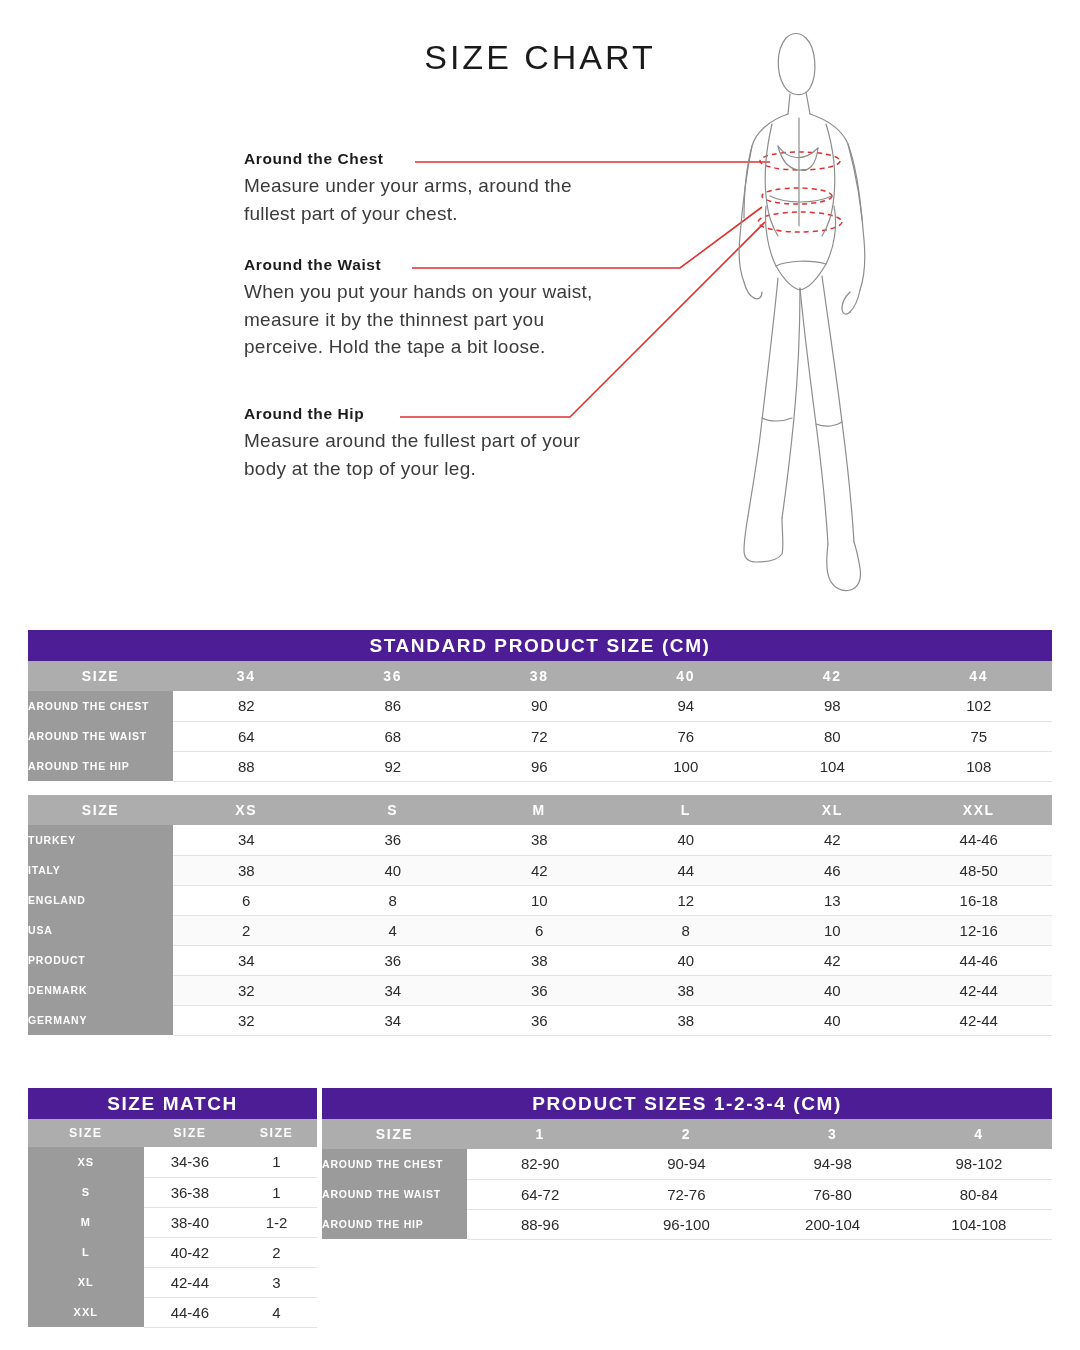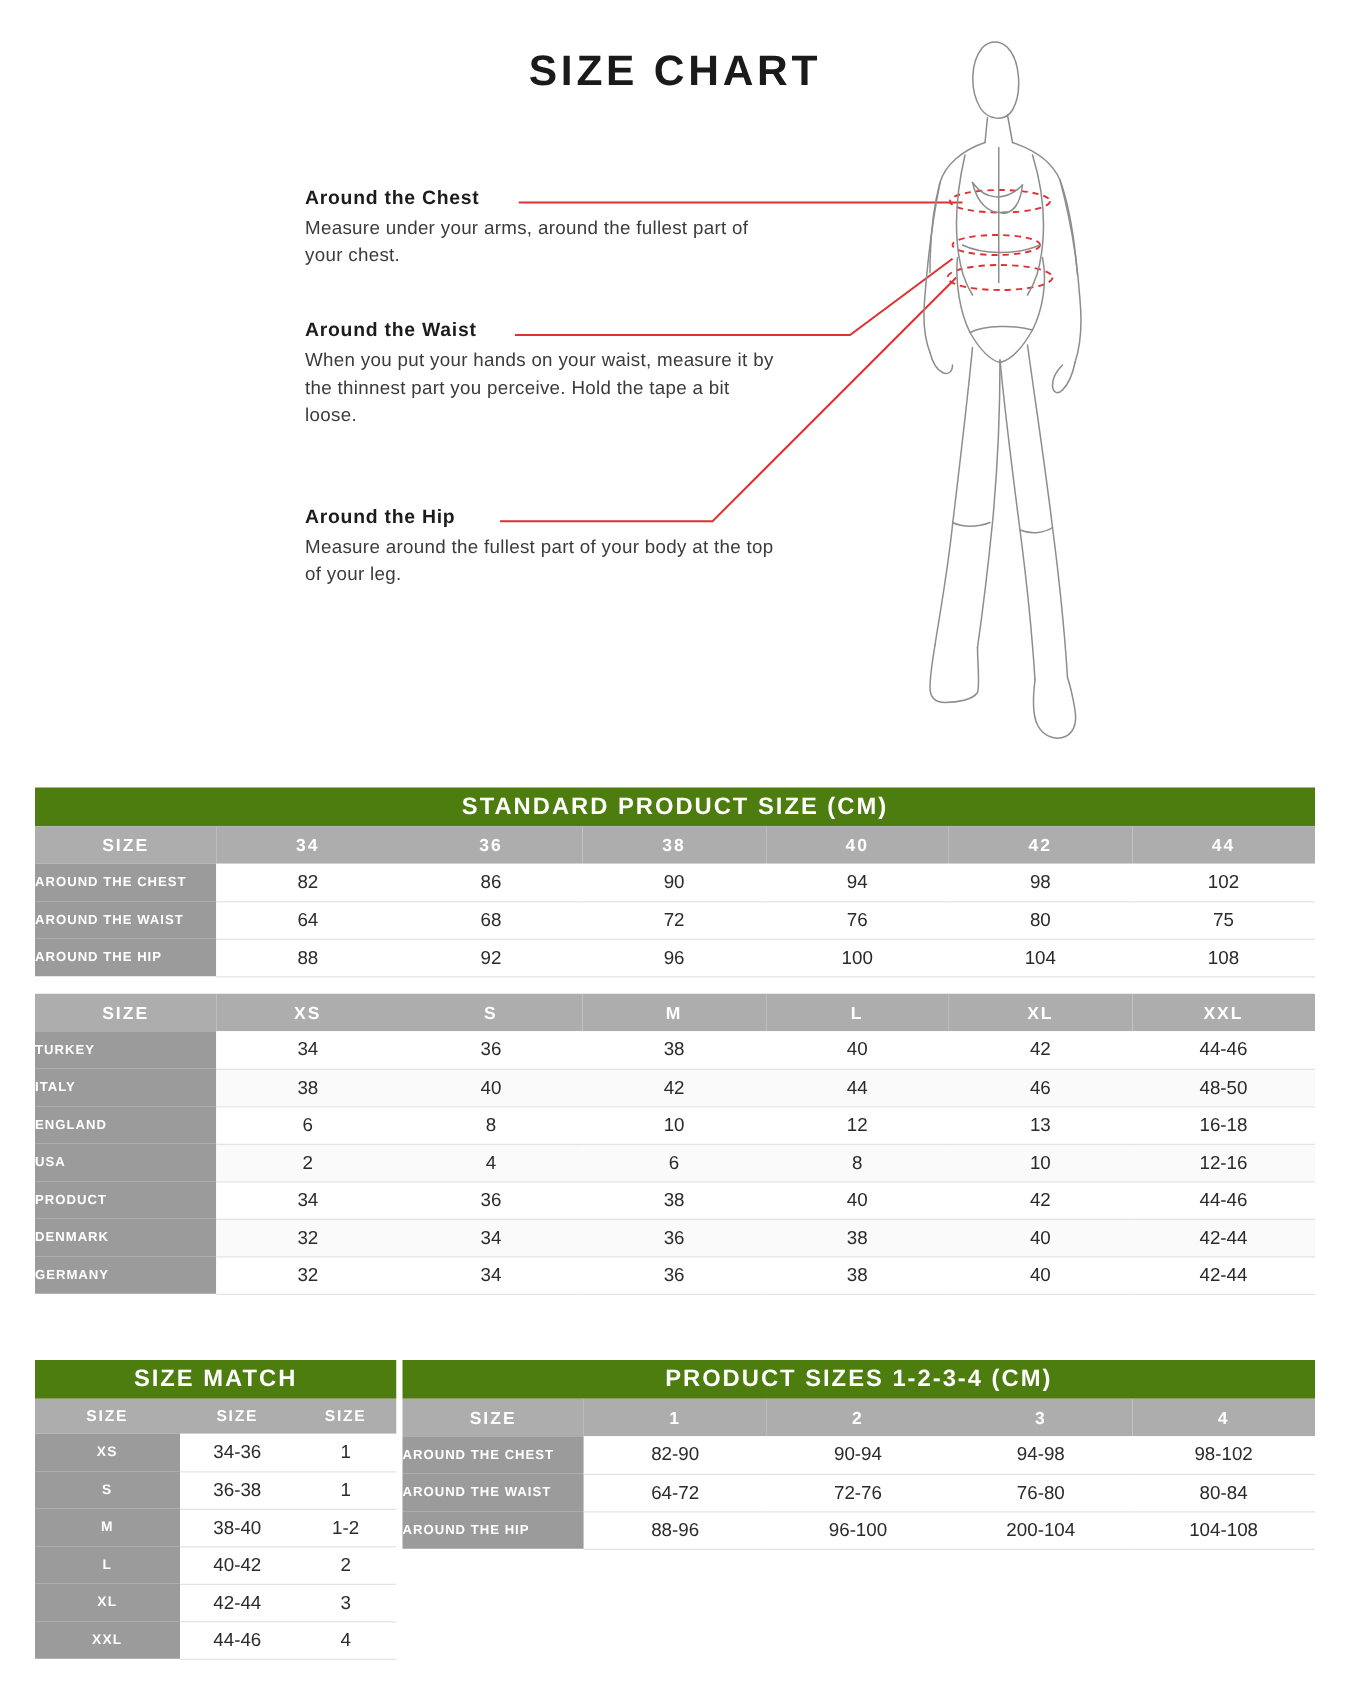--- a/index.html
+++ b/index.html
@@ -15,36 +15,36 @@
     width: 1080px; height: 1350px;
     overflow: hidden;
   }
 
   
   .title {
     position: absolute;
     top: 38px; left: 0; width: 1080px;
     text-align: center;
     font-size: 34px;
-    font-weight: bold;
+    font-weight: normal;
     letter-spacing: 3px;
     color: #1a1a1a;
   }
 
   
   .measure-block { position: absolute; width: 380px; }
   .measure-block .mb-title {
     font-size: 15.5px;
     font-weight: bold;
     letter-spacing: 0.6px;
     color: #1c1c1c;
     margin-bottom: 4px;
   }
   .measure-block .mb-text {
-    font-size: 15px;
+    font-size: 19px;
     line-height: 1.45;
     letter-spacing: 0.25px;
     color: #3b3b3b;
   }
   #mb-chest { top: 150px; left: 244px; }
   #mb-waist { top: 256px; left: 244px; }
   #mb-hip   { top: 405px; left: 244px; }
 
   
   .figure-wrap {
@@ -61,21 +61,21 @@
 
   
   .tbl {
     border-collapse: collapse;
     table-layout: fixed;
     width: 100%;
     font-size: 14px;
   }
   .tbl td, .tbl th { padding: 0; }
   .band-title {
-    background: #4d7c0f;
+    background: #4c1d95;
     color: #ffffff;
     font-size: 19px;
     font-weight: bold;
     letter-spacing: 1.6px;
     text-align: center;
     height: 31px;
     line-height: 31px;
   }
   .hdr-cell {
     background: #adadad;

